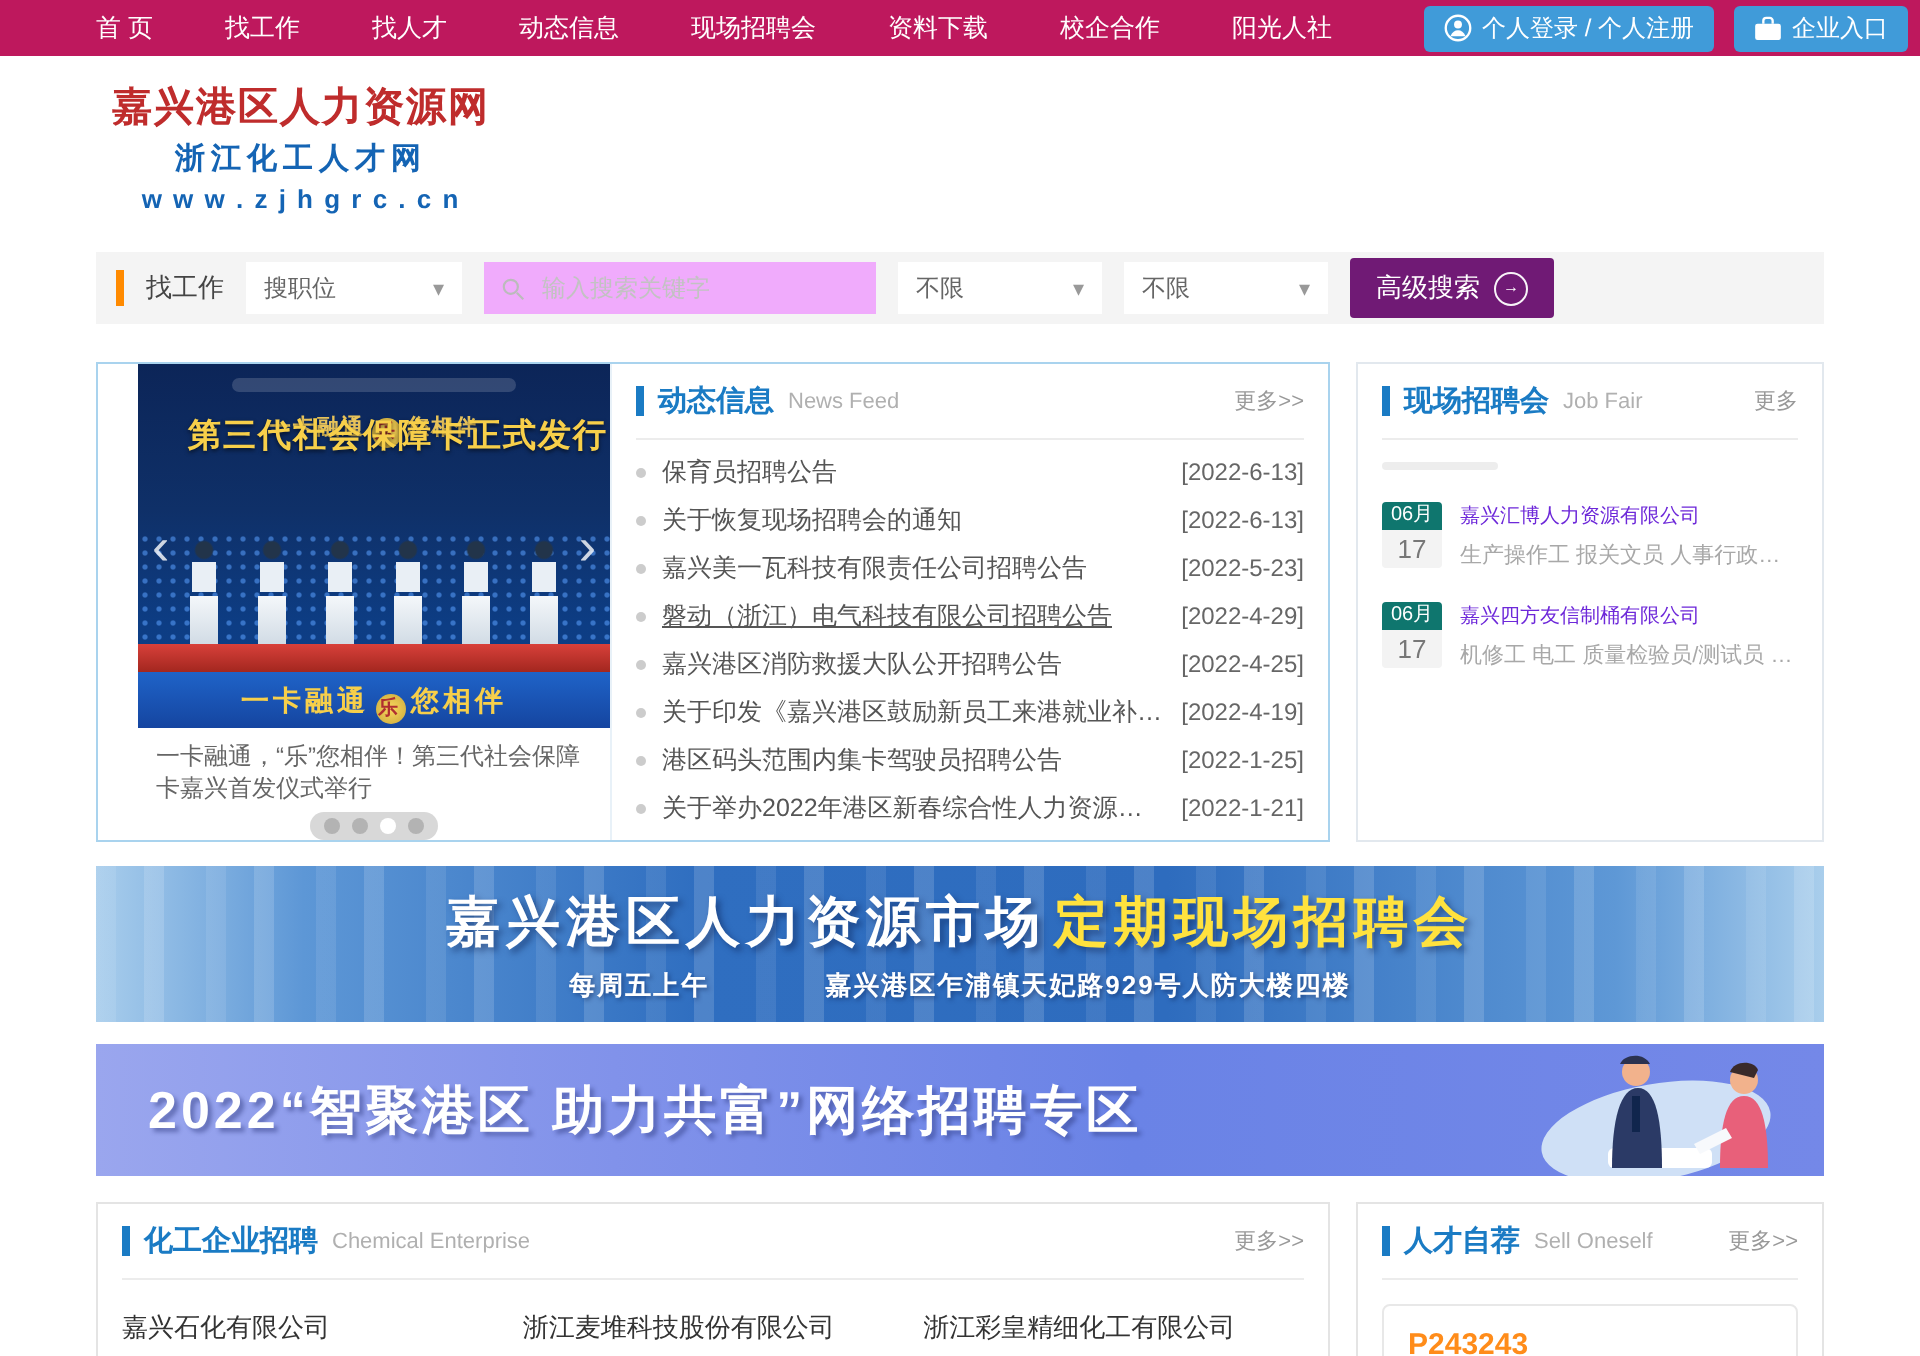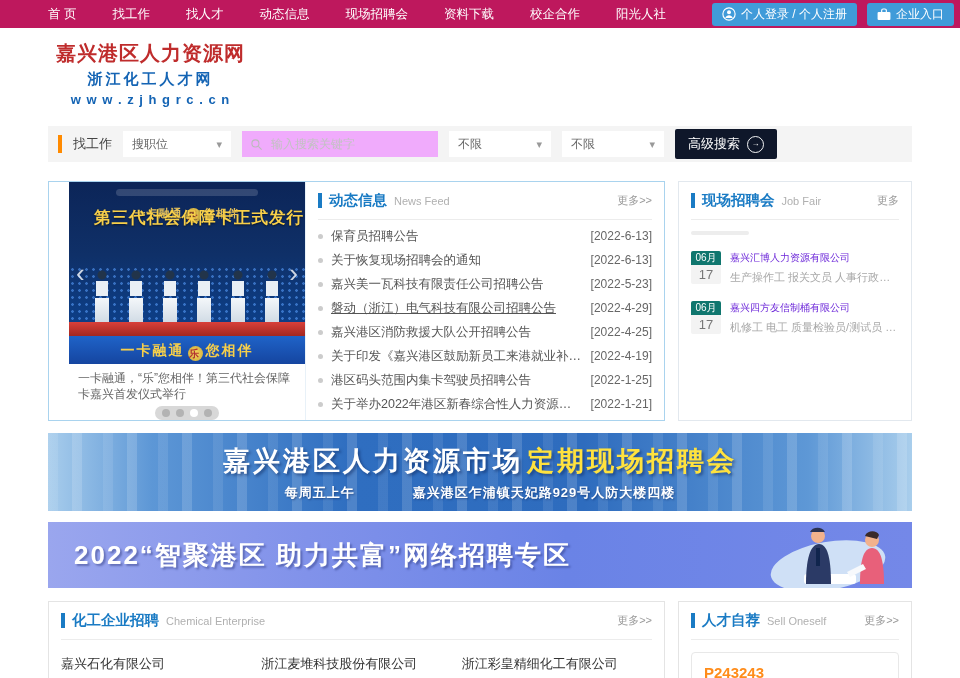--- a/index.html
+++ b/index.html
@@ -31,21 +31,21 @@
   .select.cat{width:108px;}
   .select.filter{width:102px;}
   .caret::after{content:"▾";color:#999;font-size:11px;}
   .input-wrap{background:#f0abfc;height:26px;width:196px;display:flex;align-items:center;
               padding:0 8px;gap:6px;box-sizing:border-box;}
   .input-wrap input{border:none;outline:none;flex:1;font-size:12px;color:#333;background:transparent;min-width:0;}
   .input-wrap input::placeholder{color:#c2c2c2;}
   .btn{height:30px;border:none;color:#fff;font-size:13px;display:flex;align-items:center;gap:7px;
        padding:0 13px;cursor:pointer;border-radius:2px;white-space:nowrap;}
   .btn-quick{background:#ff9000;margin-left:auto;}
-  .btn-adv{background:#0f172a;}
+  .btn-adv{background:#701a75;}
   .icon-circle{width:15px;height:15px;border:1px solid rgba(255,255,255,.95);border-radius:50%;
                font-size:8px;display:flex;align-items:center;justify-content:center;line-height:1;}
 
   
   .row{display:flex;margin:0 48px;gap:13px;}
   .main-row{margin-top:19px;height:240px;}
   .main-left{flex:1;border:1px solid #a9d3ee;display:flex;box-sizing:border-box;background:#fff;min-width:0;}
 
   
   .sec-head{display:flex;align-items:center;height:37px;border-bottom:1px solid #ececec;}

